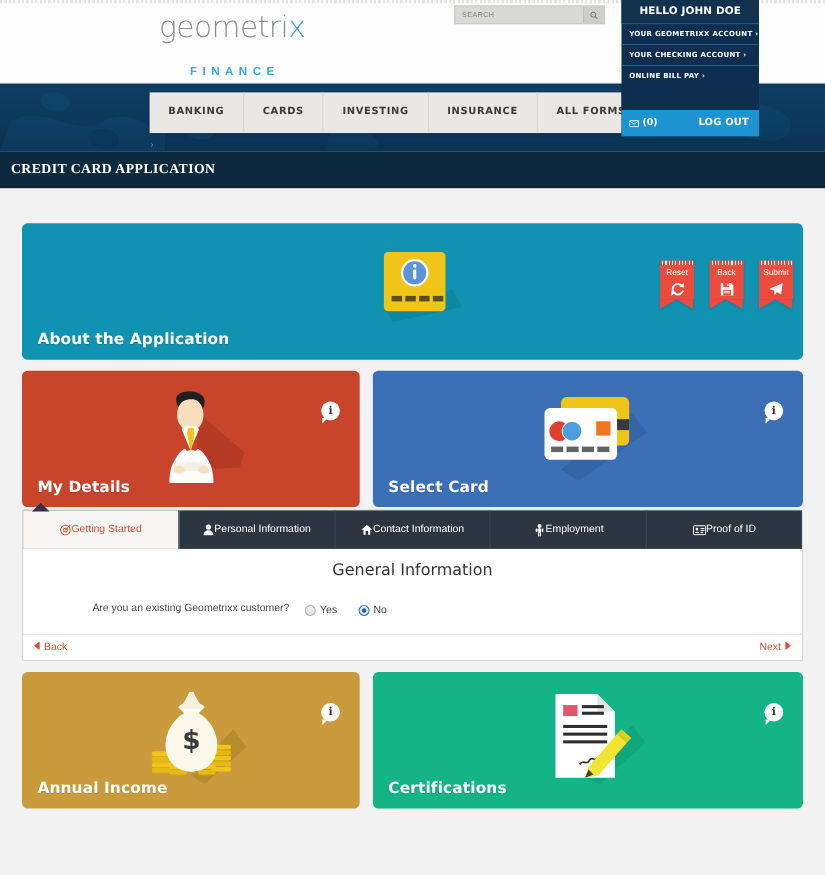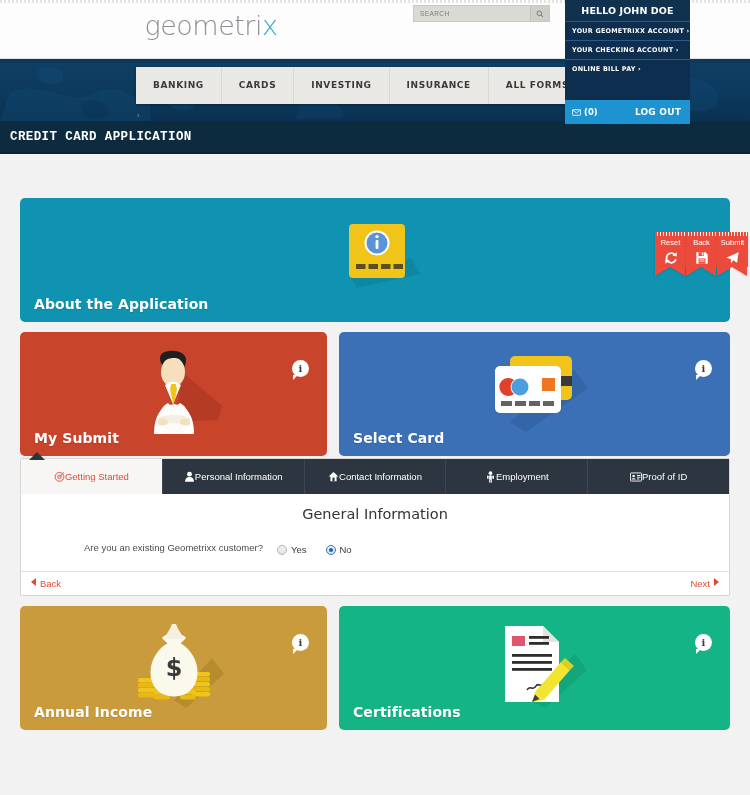--- a/index.html
+++ b/index.html
@@ -9,21 +9,21 @@
     height: 795px;
     font-family: "Liberation Sans", sans-serif;
     background: #f2f2f2;
     overflow: hidden;
     position: relative;
   }
 
   
   .topbar {
     position: relative;
-    height: 59px;
+    height: 76px;
     background: #fdfdfd;
     border-bottom: 1px solid #e3e3e3;
   }
   .page-frame-edge {
     position: absolute;
     top: 0; left: 0; right: 0;
     height: 3px;
     background: repeating-linear-gradient(90deg,#cfcfcf 0 2px, #fafafa 2px 4px);
     opacity: .55;
   }
@@ -194,32 +194,33 @@
     display: flex;
     align-items: center;
     padding-left: 10px;
     border-bottom: 2px solid #0a2233;
   }
   .titlebar h1 {
     color: #ffffff;
     font-size: 12.5px;
     font-weight: 700;
     letter-spacing: .4px;
-    font-family: Liberation Mono, monospace;
+    font-family: Liberation Serif, serif;
   }
 
   
   .content { position: relative; padding: 0 20px; }
 
   
   .ribbons {
     position: absolute;
-    right: 2px;
+    right: 29px;
     top: 34px;
     display: flex;
+    gap: 14px;
     z-index: 10;
   }
   .ribbon {
     width: 31px;
     position: relative;
     background: #eb4b3c;
     padding-top: 6px;
     cursor: pointer;
     filter: drop-shadow(0 1px 1px rgba(0,0,0,.12));
   }
@@ -300,21 +301,21 @@
     position: absolute;
     left: 1px; bottom: -2.5px;
     width: 0; height: 0;
     border-top: 5px solid #ffffff;
     border-right: 5px solid transparent;
   }
 
   .tile-about {
     height: 124px;
     background: #1093b0;
-    margin-top: 44px;
+    margin-top: 32px;
   }
   .tile-about .tile-art { top: 16px; }
 
   .row2 { display: flex; gap: 12px; margin-top: 10px; }
   .tile-details { flex: 0 0 307px; height: 124px; background: #c8452c; }
   .tile-card    { flex: 1;        height: 124px; background: #3b6fb6; }
   .tile-details .tile-art, .tile-card .tile-art { top: 12px; }
 
   
   .panel {
@@ -560,21 +561,21 @@
           <path d="M47 41 L55 60 L63 41 L58 38 L52 38 Z" fill="#ffffff"></path>
           <path d="M53.2 40 H57.8 L59 45 L55.5 62 L52 45 Z" fill="#f0c419"></path>
           <path d="M37 90 C37 72, 44 62, 50 59 L55 64 L44 90 Z" fill="#ffffff"></path>
           <path d="M75 90 C75 72, 68 62, 62 59 L56 64 L67 90 Z" fill="#ffffff"></path>
           <path d="M40 74 C46 70, 66 70, 72 74 L72 82 C62 78, 50 78, 40 82 Z" fill="#f2efe4"></path>
           <ellipse cx="45" cy="78" rx="5" ry="3.6" fill="#f7dfbe"></ellipse>
           <ellipse cx="67" cy="78" rx="5" ry="3.6" fill="#f7dfbe"></ellipse>
         </svg>
       </div>
       <div class="info-badge">i</div>
-      <div class="tile-title">My Submit</div>
+      <div class="tile-title">My Details</div>
     </div>
 
     <div class="tile tile-card">
       <div class="tile-art">
         <svg width="130" height="100" viewBox="0 0 130 100">
           <path d="M40 78 L104 26 L118 44 L56 88 Z" fill="#2f5d9b" opacity="0.55"></path>
           <rect x="40" y="12" width="62" height="44" rx="5" fill="#f0c419"></rect>
           <rect x="84" y="32" width="18" height="10" fill="#3a3a3a"></rect>
           <rect x="25" y="22" width="66" height="47" rx="5" fill="#ffffff"></rect>
           <path d="M44 36 a9 9 0 1 0 0 14 a9 9 0 0 1 0 -14 Z" fill="#e0402e"></path>

